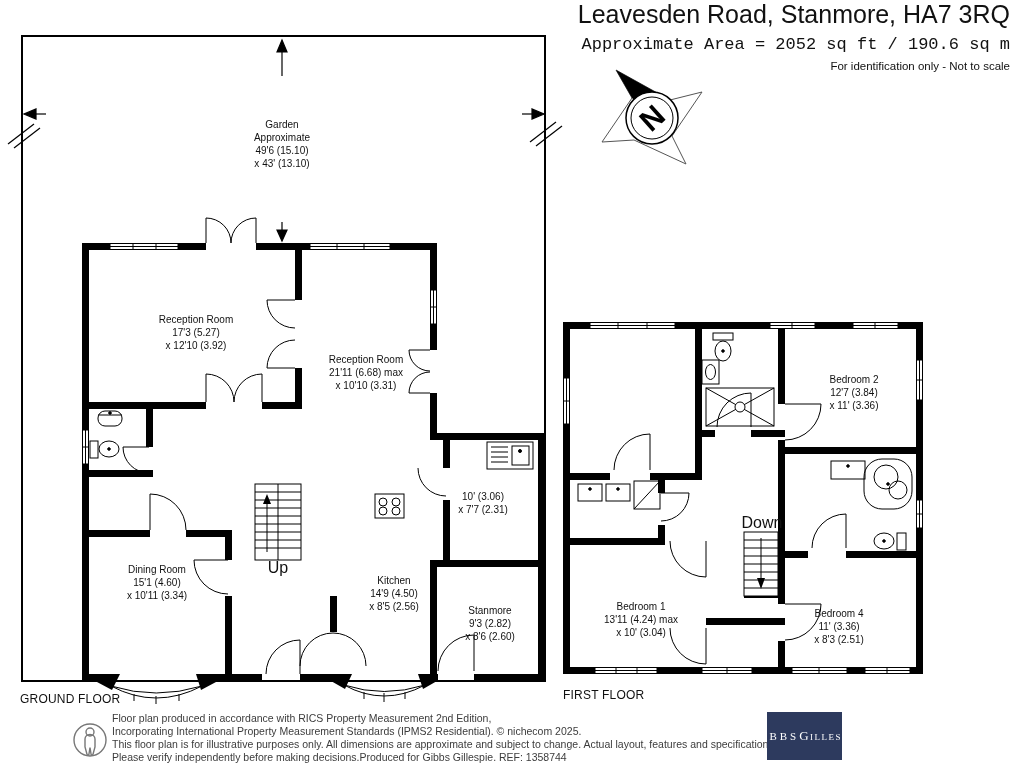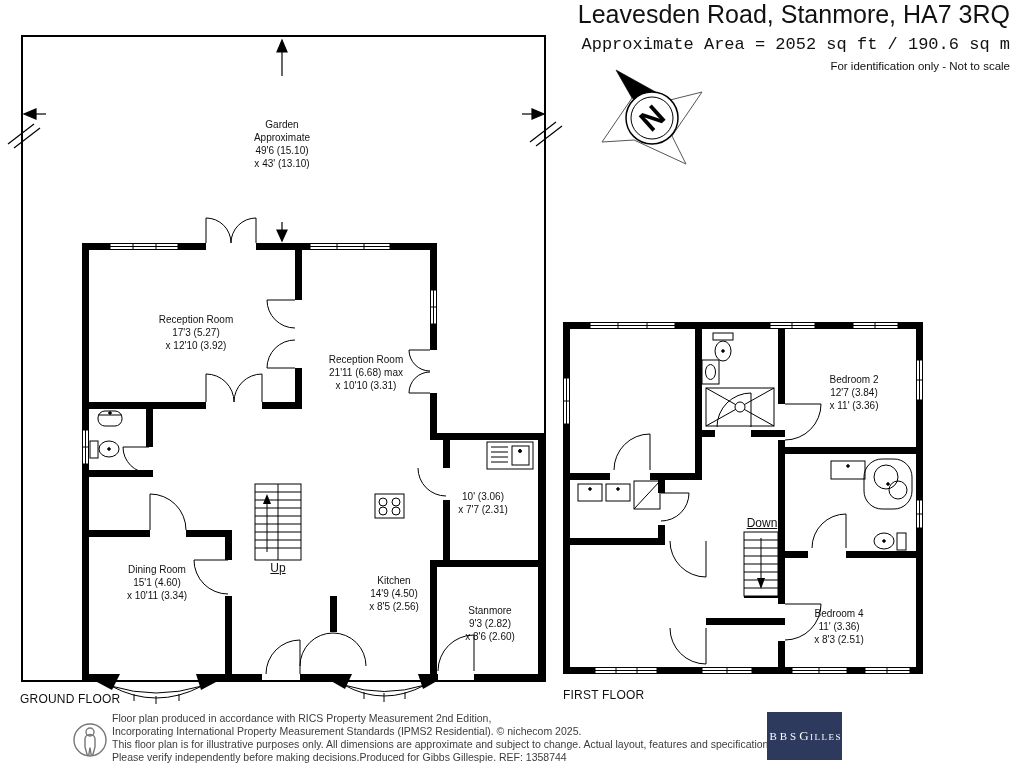--- a/index.html
+++ b/index.html
@@ -4,21 +4,21 @@
 <style>
   html,body{margin:0;padding:0;background:#fff;}
   .page{position:relative;width:1024px;height:768px;background:#fff;overflow:hidden;
         font-family:"Liberation Sans",sans-serif;color:#111;}
   .hdr{position:absolute;right:14px;text-align:right;white-space:nowrap;}
   .title{top:0;font-size:25px;font-weight:normal;letter-spacing:0;}
   .area{top:35px;font-size:17px;font-family:Liberation Mono, monospace;}
   .ident{top:60px;font-size:11.5px;}
   .room-label{position:absolute;transform:translate(-50%,-50%);text-align:center;
               font-size:10px;line-height:13px;white-space:nowrap;color:#111;}
-  .small-label{position:absolute;transform:translate(-50%,-50%);font-size:12px;color:#111;white-space:nowrap;text-decoration:underline;}
+  .small-label{position:absolute;transform:translate(-50%,-50%);font-size:16px;color:#111;white-space:nowrap;}
   .floor-label{position:absolute;font-size:12px;color:#111;letter-spacing:0.2px;white-space:nowrap;}
   .footer-text{position:absolute;left:112px;top:712px;font-size:10.5px;line-height:12.9px;color:#3c3c3c;}
   .logo{position:absolute;left:767px;top:712px;width:75px;height:48px;display:flex;flex-direction:row;
         align-items:center;justify-content:center;font-family:"Liberation Serif",serif;
         font-variant:small-caps;line-height:1.05;}
   .logo .l1{font-size:15px;letter-spacing:3px;}
   .logo .l2{font-size:13px;letter-spacing:1.5px;}
   svg{position:absolute;left:0;top:0;}
   .walls{shape-rendering:crispEdges;}
 </style>
@@ -394,20 +394,25 @@
       <div>9'3 (2.82)</div>
       <div>x 8'6 (2.60)</div>
     </div>
   <div class="small-label" style="left:278px;top:568px">Up</div>
 
   <div class="room-label" style="left:854px;top:392px">
       <div>Bedroom 2</div>
       <div>12'7 (3.84)</div>
       <div>x 11' (3.36)</div>
     </div>
+  <div class="room-label" style="left:641px;top:619px">
+      <div>Bedroom 1</div>
+      <div>13'11 (4.24) max</div>
+      <div>x 10' (3.04)</div>
+    </div>
   <div class="room-label" style="left:839px;top:626px">
       <div>Bedroom 4</div>
       <div>11' (3.36)</div>
       <div>x 8'3 (2.51)</div>
     </div>
   <div class="small-label" style="left:762px;top:523px">Down</div>
 
   <div class="floor-label" style="left:20px;top:692px">GROUND FLOOR</div>
   <div class="floor-label" style="left:563px;top:688px">FIRST FLOOR</div>
 

